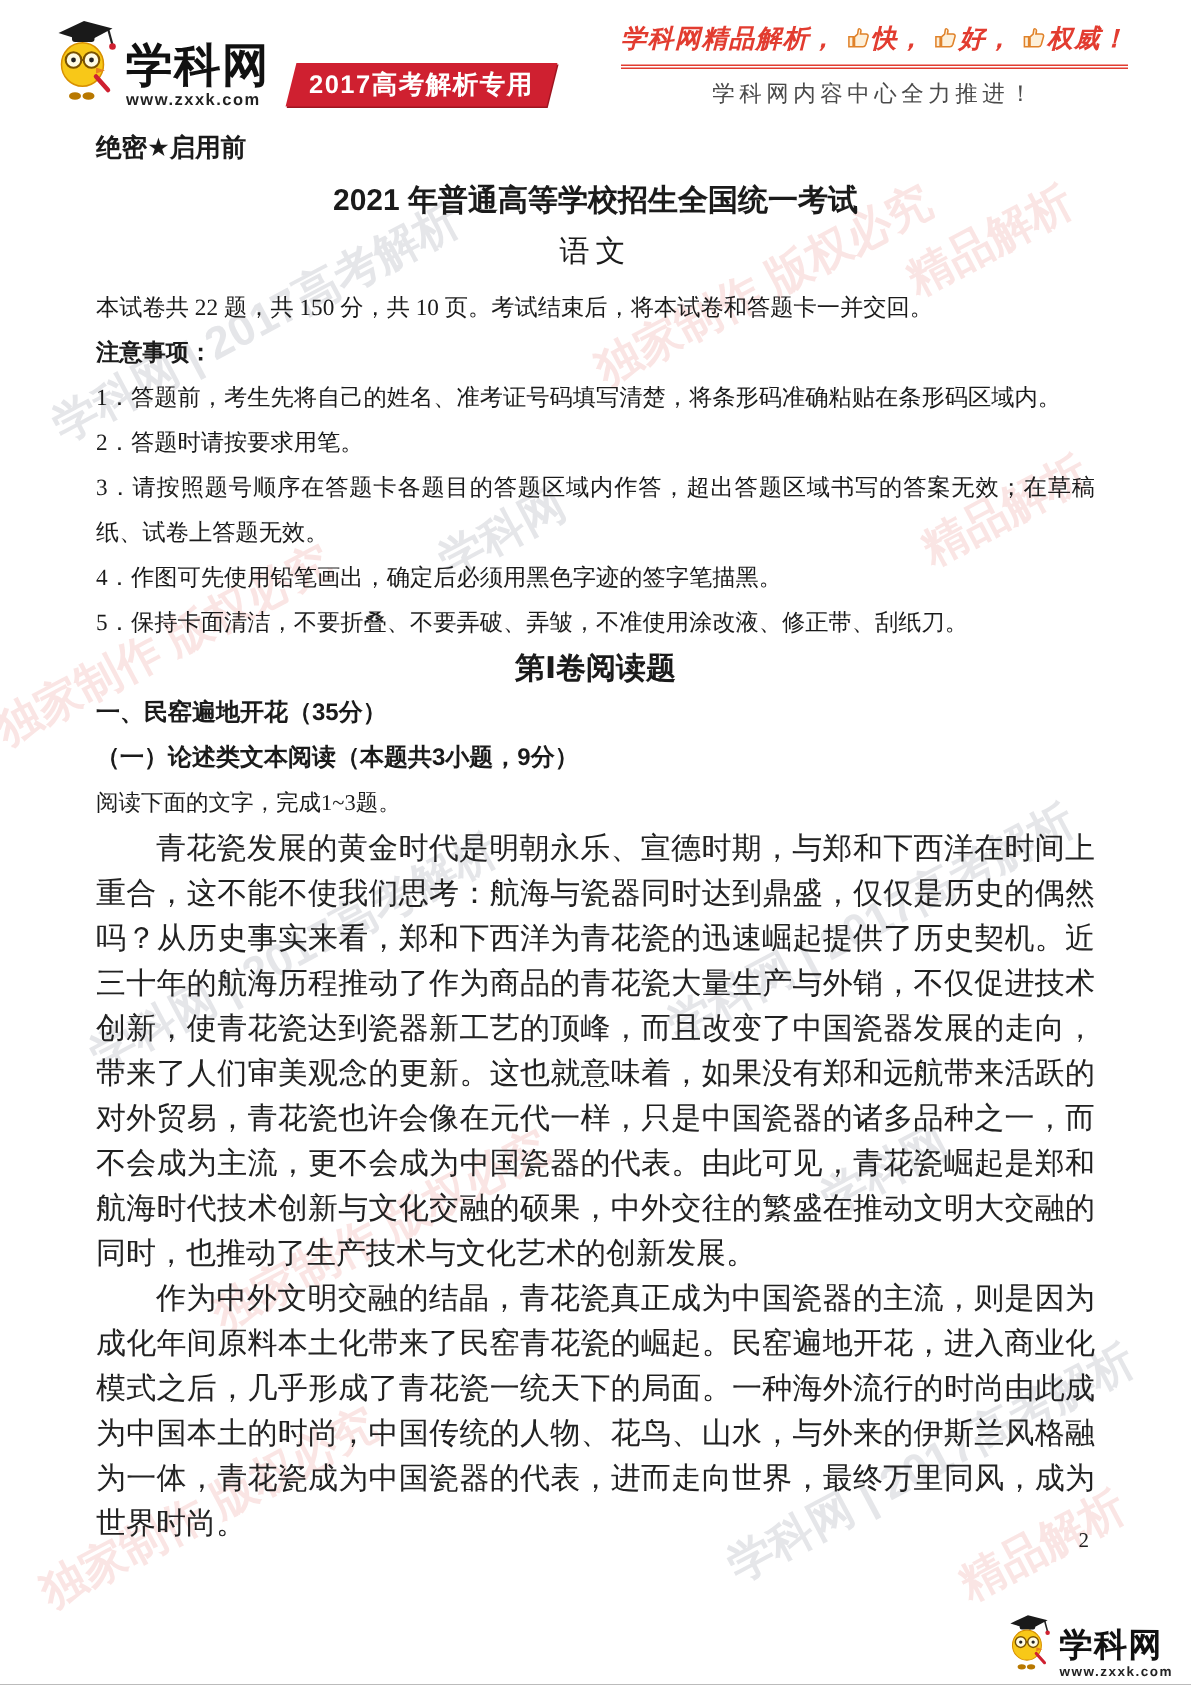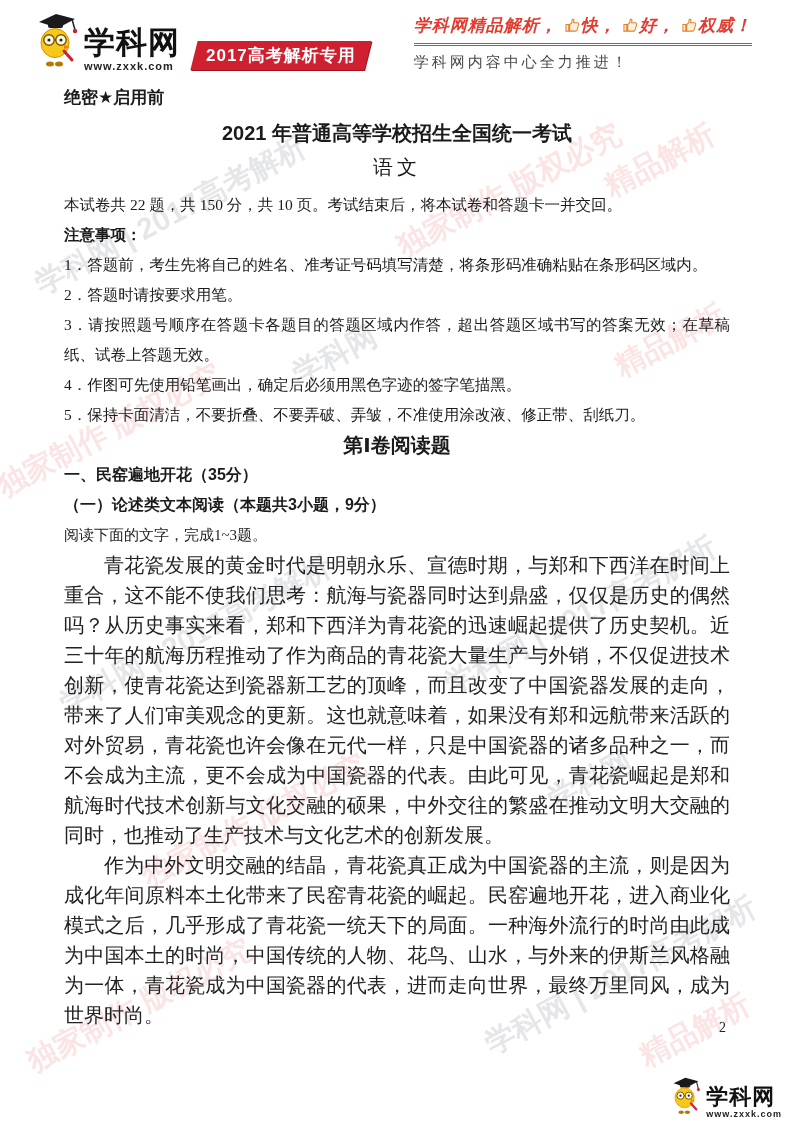--- a/index.html
+++ b/index.html
@@ -25,21 +25,21 @@
   .brand-text { margin-left:4px; line-height:1; }
   .brand-name { font-family:"Liberation Sans","DejaVu Sans",sans-serif;
                 font-size:31px; font-weight:bold; color:#111; letter-spacing:1px; }
   .brand-url { font-family:"Liberation Sans","DejaVu Sans",sans-serif;
                font-size:11px; font-weight:bold; color:#222; letter-spacing:1px; margin-top:3px; }
   .banner { margin:0 0 2px 14px; background:#cf2030; transform:skewX(-14deg);
             padding:3px 12px; box-shadow:1px 1px 0 #9e1520; }
   .banner-inner { display:inline-block; transform:skewX(14deg); color:#fff;
                   font-family:"Liberation Sans","DejaVu Sans",sans-serif;
                   font-size:17px; font-weight:bold; letter-spacing:1px; }
-  .slogan-block { text-align:left; padding-top:4px; }
+  .slogan-block { text-align:center; padding-top:4px; }
   .slogan-line { display:inline-block; font-size:17px; font-weight:bold; font-style:italic;
                  color:#e23c30; letter-spacing:1px; padding-bottom:5px;
                  border-bottom:3px double #e23c30;
                  font-family:"Liberation Sans","DejaVu Sans",sans-serif; }
   .slogan-line .thumb { display:inline-block; vertical-align:-2px; margin:0 1px; }
   .slogan-sub { margin-top:7px; font-size:15px; color:#4a4a4a; letter-spacing:3px;
                 font-family:"Liberation Sans","DejaVu Sans",sans-serif; }
 
   
   .content { position:relative; z-index:1; padding:14px 64px 0 64px; }

